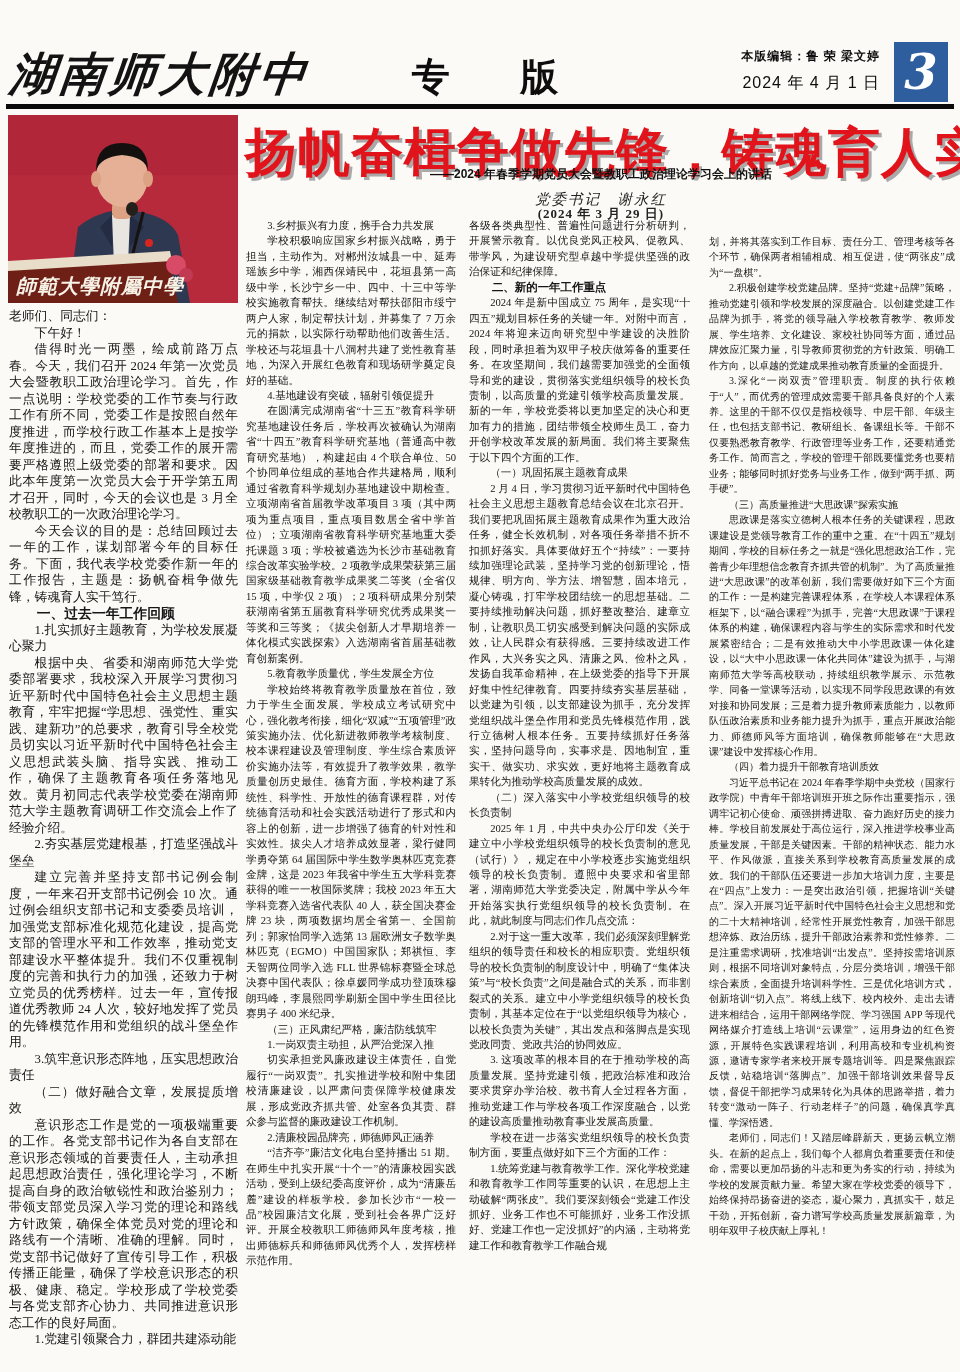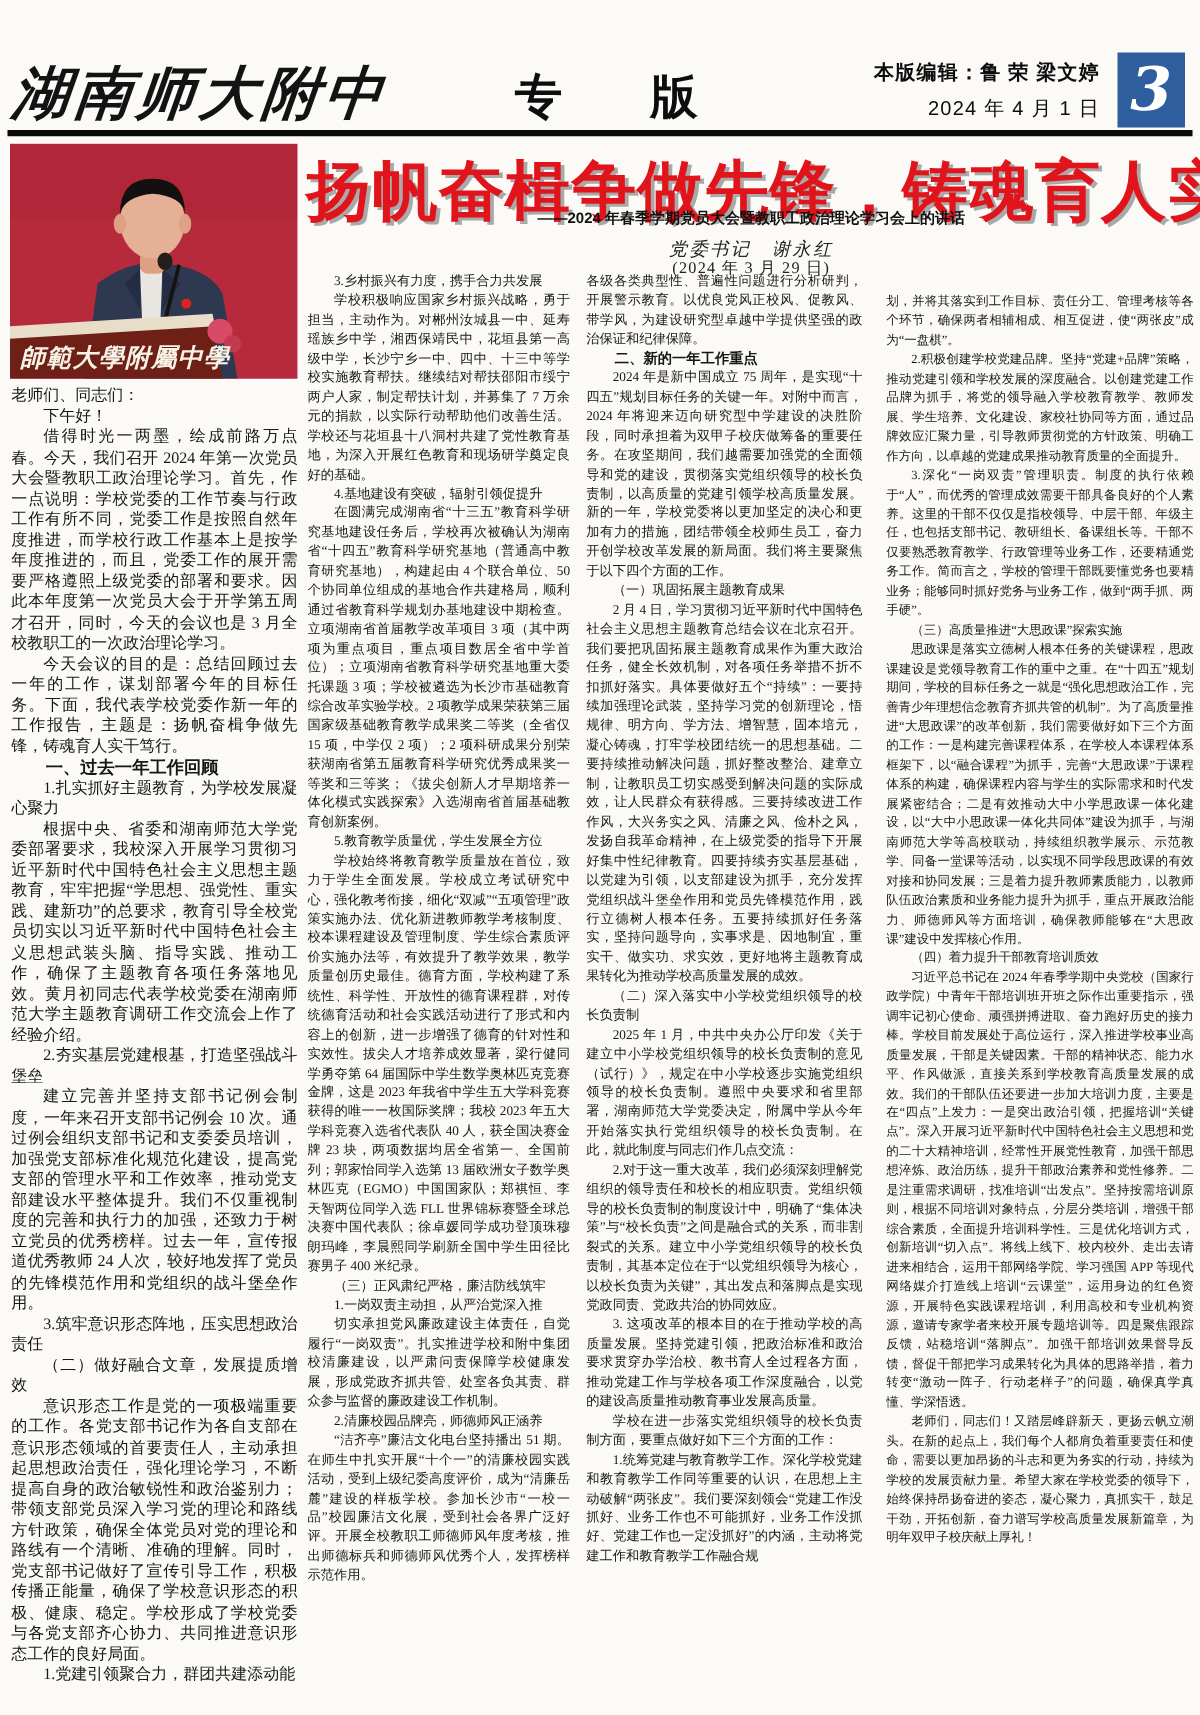--- a/index.html
+++ b/index.html
@@ -19,21 +19,21 @@
   .edition{
     position:absolute;left:380px;top:52px;width:240px;text-align:center;
     font-family:"Liberation Sans","DejaVu Sans",sans-serif;
     font-size:38px;font-weight:bold;color:#0d0d0d;letter-spacing:30px;
     white-space:nowrap;
   }
   .header-right{
     position:absolute;right:80px;top:48px;width:280px;text-align:right;
     font-family:"Liberation Sans","DejaVu Sans",sans-serif;color:#0d0d0d;
   }
-  .header-editor{font-size:16px;font-weight:bold;letter-spacing:1px;}
+  .header-editor{font-size:12px;font-weight:bold;letter-spacing:1px;}
   .header-date{font-size:16px;margin-top:8px;letter-spacing:1px;}
   .page-badge{
     position:absolute;right:12px;top:42px;width:54px;height:60px;
     background:#2e5e9e;color:#ffffff;text-align:center;line-height:60px;
     font-family:"DejaVu Serif","Liberation Serif",serif;
     font-size:48px;font-weight:bold;font-style:italic;
   }
   .header-rule{
     position:absolute;left:6px;top:104px;width:948px;height:5px;background:#0a0a0a;
   }
@@ -48,26 +48,26 @@
     position:absolute;left:245px;top:166px;width:712px;text-align:center;
     font-family:"Liberation Sans","DejaVu Sans",sans-serif;
     font-size:12px;font-weight:bold;color:#111;white-space:nowrap;
   }
   .byline{
     position:absolute;left:245px;top:190px;width:712px;text-align:center;
     font-size:14.5px;font-style:italic;color:#222;letter-spacing:2px;
   }
   .dateline{
     position:absolute;left:245px;top:205px;width:712px;text-align:center;
-    font-size:13px;color:#222;letter-spacing:1px;
+    font-size:13px;color:#222;letter-spacing:1px;font-weight:bold;
   }
   
   .photo{
     position:absolute;left:8px;top:115px;width:230px;height:188px;overflow:hidden;
-    background:#ec4899;
+    background:#0f766e;
   }
   
   .col{
     position:absolute;overflow:hidden;text-align:justify;color:#161616;
   }
   .col p{margin:0;padding:0;text-indent:2em;}
   .col p.noindent{text-indent:0;}
   .col p.head{
     font-family:"Liberation Sans","DejaVu Sans",sans-serif;
     font-weight:bold;font-size:1.08em;

